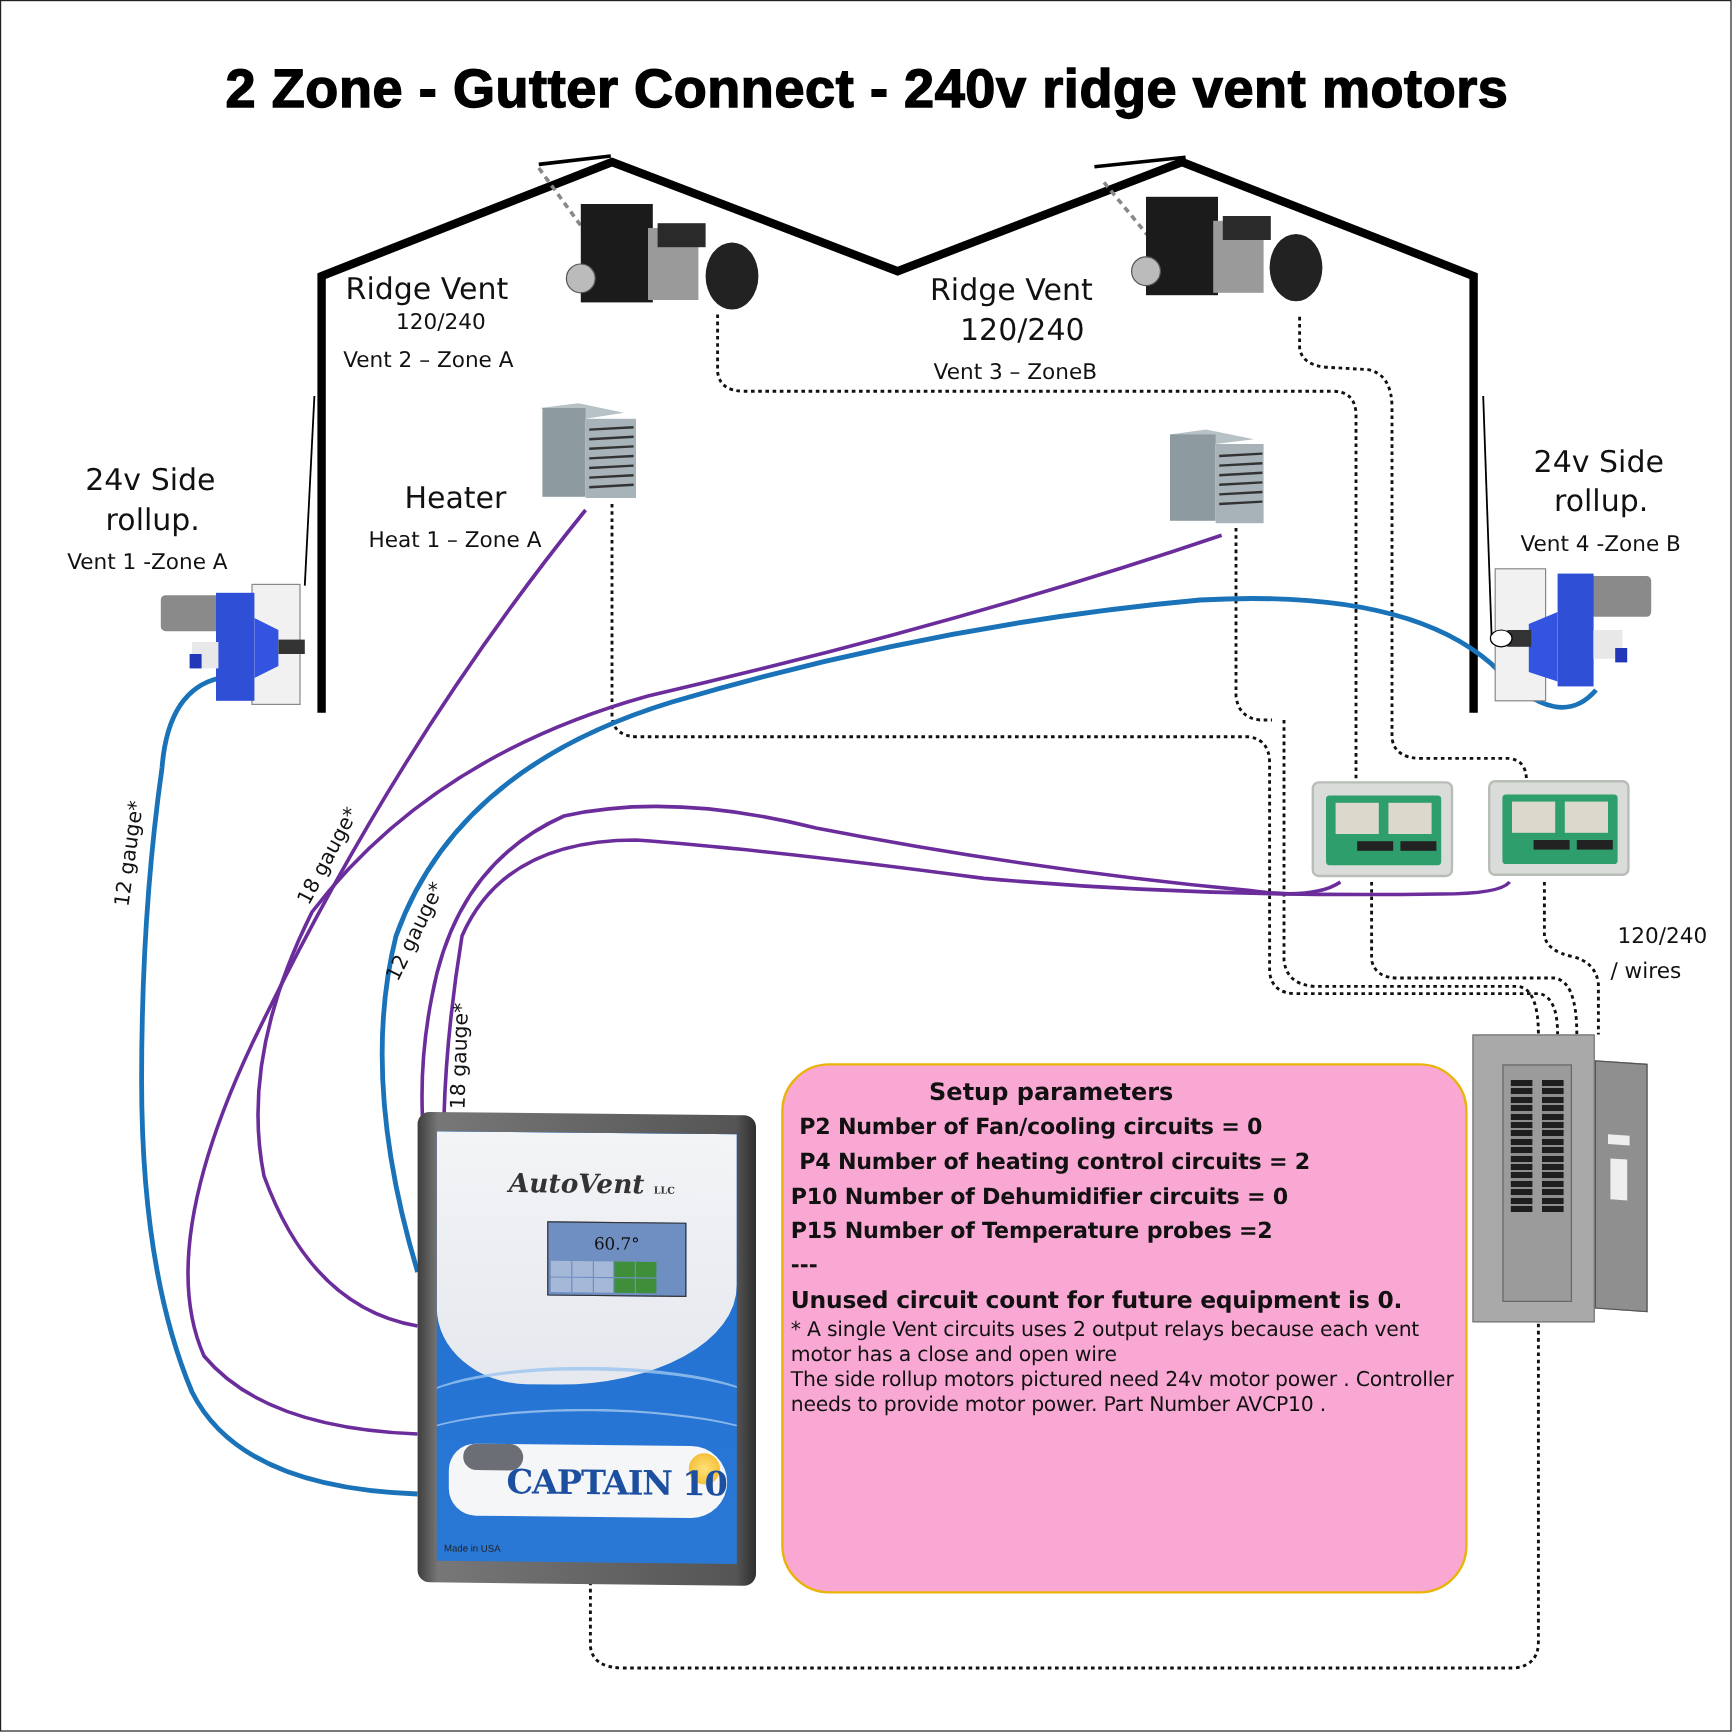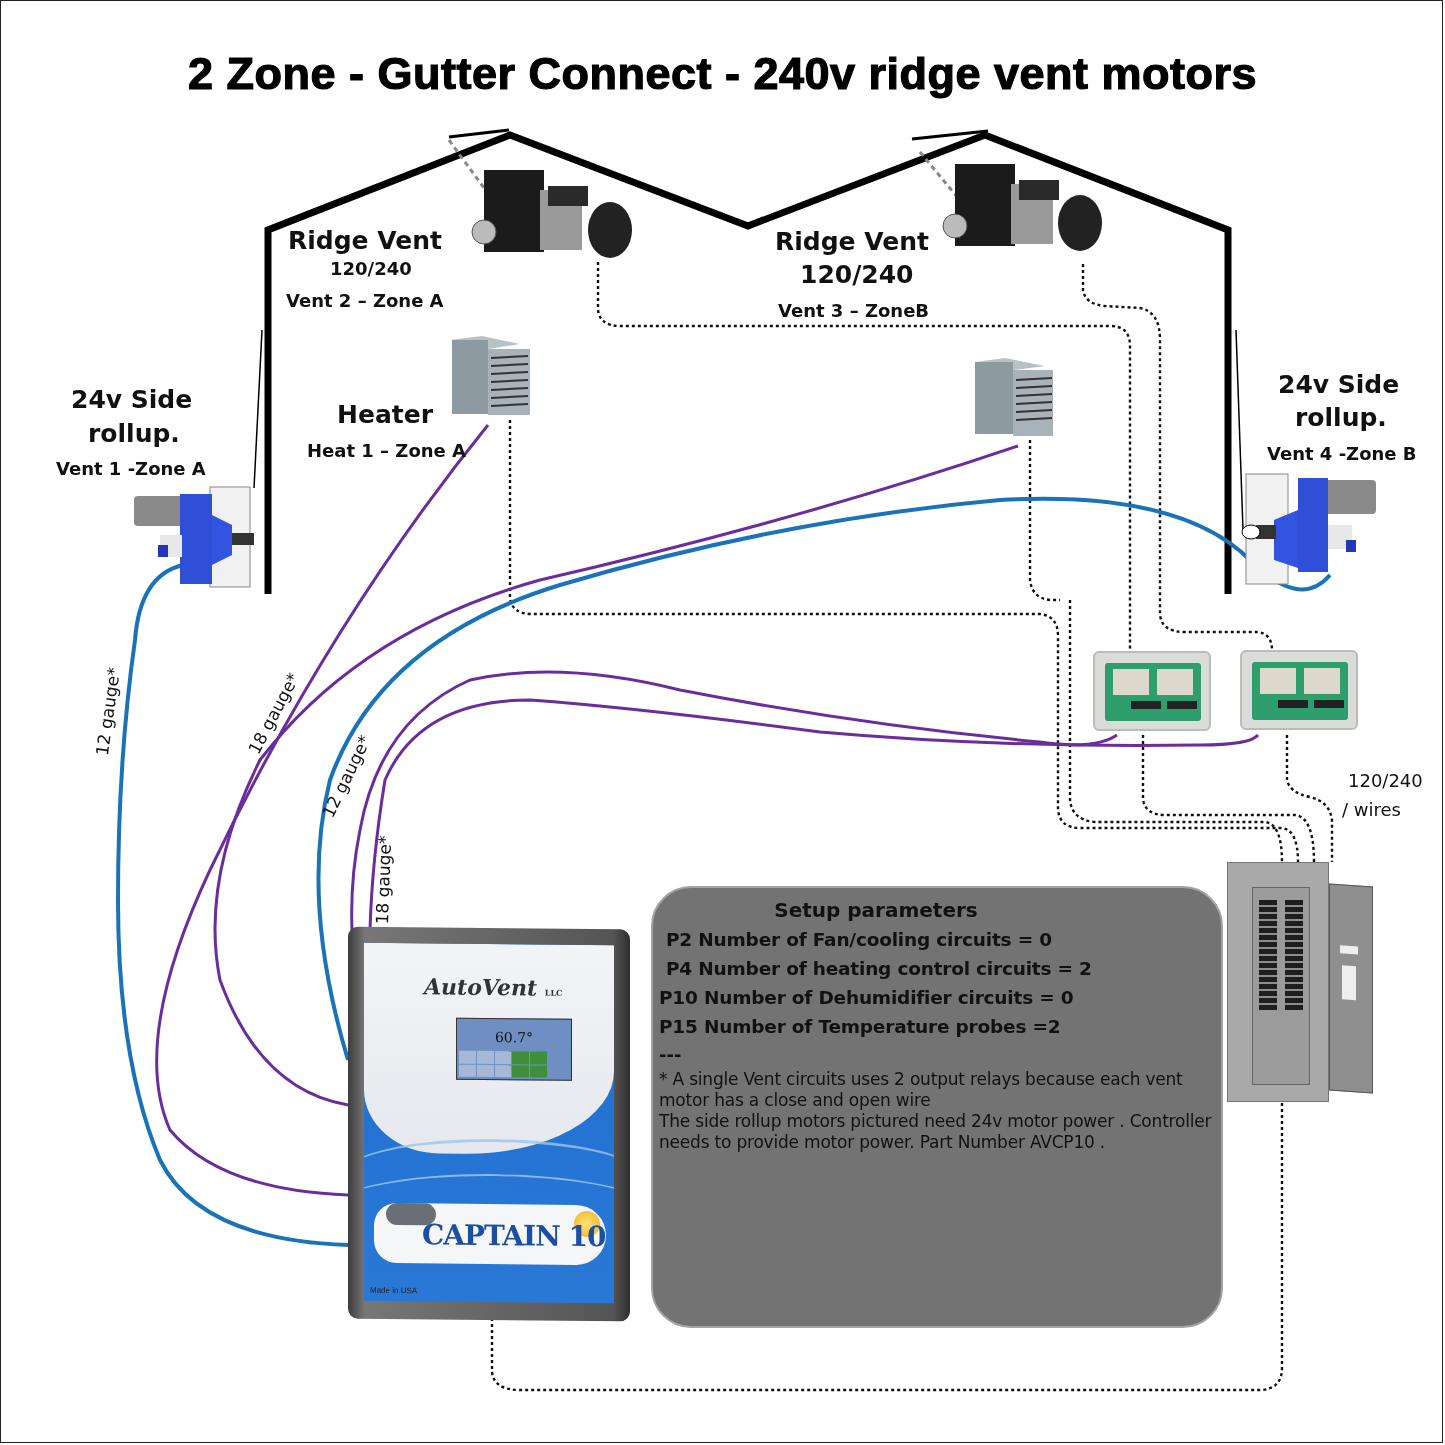--- a/index.html
+++ b/index.html
@@ -1,25 +1,25 @@
 <!DOCTYPE html>
 <html><head>
 <meta charset="utf-8">
 <style>
   html, body { margin: 0; padding: 0; background: #ffffff; }
   body { width: 1445px; height: 1445px; position: relative; overflow: hidden; font-family: "Liberation Sans", sans-serif; }
   .frame { position: absolute; left: 0; top: 0; width: 1443px; height: 1443px; border: 1px solid #222; box-sizing: border-box; }
   svg.wires { position: absolute; left: 0; top: 0; width: 1445px; height: 1445px; }
   .title { position: absolute; left: 0; top: 48px; width: 1445px; text-align: center; font-family: "Liberation Sans", sans-serif; font-weight: 900; font-size: 45px; letter-spacing: 0.5px; color: #000; -webkit-text-stroke: 1.2px #000; }
-  .lbl { position: absolute; font-family: "DejaVu Sans", sans-serif; font-weight: bold; color: #111; white-space: nowrap; line-height: 1; }
+  .lbl { position: absolute; font-family: "DejaVu Sans", sans-serif; font-weight: normal; color: #111; white-space: nowrap; line-height: 1; }
   .lbl.big { font-size: 25px; }
   .lbl.sm { font-size: 18px; }
   .gauge { position: absolute; font-family: "DejaVu Sans", sans-serif; font-size: 17px; color: #111; white-space: nowrap; transform-origin: left top; }
   .small-note { position: absolute; font-family: "DejaVu Sans", sans-serif; font-size: 18px; color: #111; line-height: 1.5; }
-  .params { position: absolute; left: 651px; top: 886px; width: 572px; height: 442px; border: 2px solid #a3a3a3; border-radius: 40px; background: #737373; box-sizing: border-box; padding: 10px 8px 0 6px; font-family: "DejaVu Sans", sans-serif; color: #111; }
+  .params { position: absolute; left: 651px; top: 886px; width: 572px; height: 442px; border: 2px solid #eab308; border-radius: 40px; background: #f9a8d4; box-sizing: border-box; padding: 10px 8px 0 6px; font-family: "DejaVu Sans", sans-serif; color: #111; }
   .params .ptitle { font-weight: bold; font-size: 20px; text-align: center; margin-right: 120px; margin-bottom: 3px; }
   .params .pline { font-weight: bold; font-size: 18.5px; line-height: 29px; white-space: nowrap; letter-spacing: -0.2px; }
   .params .pline.ind { padding-left: 7px; }
   .params .sep { font-weight: bold; font-size: 18px; line-height: 28px; }
   .params .summary { font-weight: bold; font-size: 19.5px; line-height: 29px; white-space: nowrap; letter-spacing: -0.2px; }
   .params .note { font-size: 17px; line-height: 21px; letter-spacing: -0.2px; }
   
   .ctrl { position: absolute; left: 348px; top: 928px; width: 282px; height: 392px; transform: skewY(0.6deg); }
   .ctrl .case { position: absolute; inset: 0; background: linear-gradient(90deg,#3d3d3d,#777 6%,#555 94%,#2f2f2f); border-radius: 10px; }
   .ctrl .face { position: absolute; left: 16px; top: 16px; right: 16px; bottom: 18px; background: linear-gradient(180deg,#1f6fd0 0%,#2a78d6 100%); overflow: hidden; }
@@ -241,15 +241,16 @@
   </div>
 </div>
 
 <div class="params">
   <div class="ptitle">Setup parameters</div>
   <div class="pline ind">P2 Number of Fan/cooling circuits = 0</div>
   <div class="pline ind">P4 Number of heating control circuits = 2</div>
   <div class="pline">P10 Number of Dehumidifier circuits  = 0</div>
   <div class="pline">P15 Number of Temperature probes =2</div>
   <div class="sep">---</div>
+  <div class="summary">Unused circuit count for future equipment is  0.</div>
   <div class="note">* A single Vent circuits uses 2 output relays  because each vent motor has a close and open wire</div>
   <div class="note">The side  rollup motors pictured need 24v motor power . Controller needs to provide  motor power.   Part Number  AVCP10 .</div>
 </div>
 
 </body></html>

